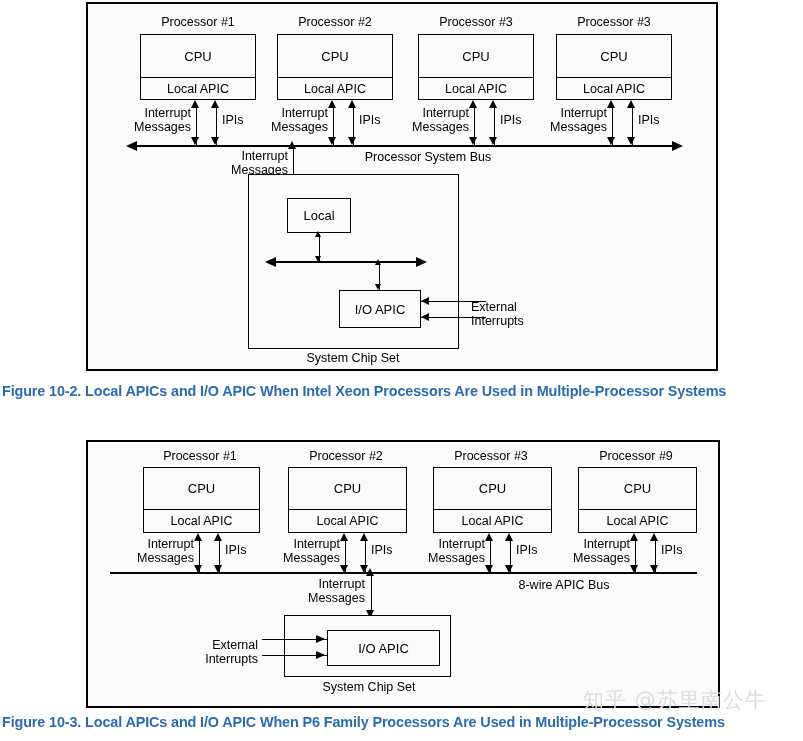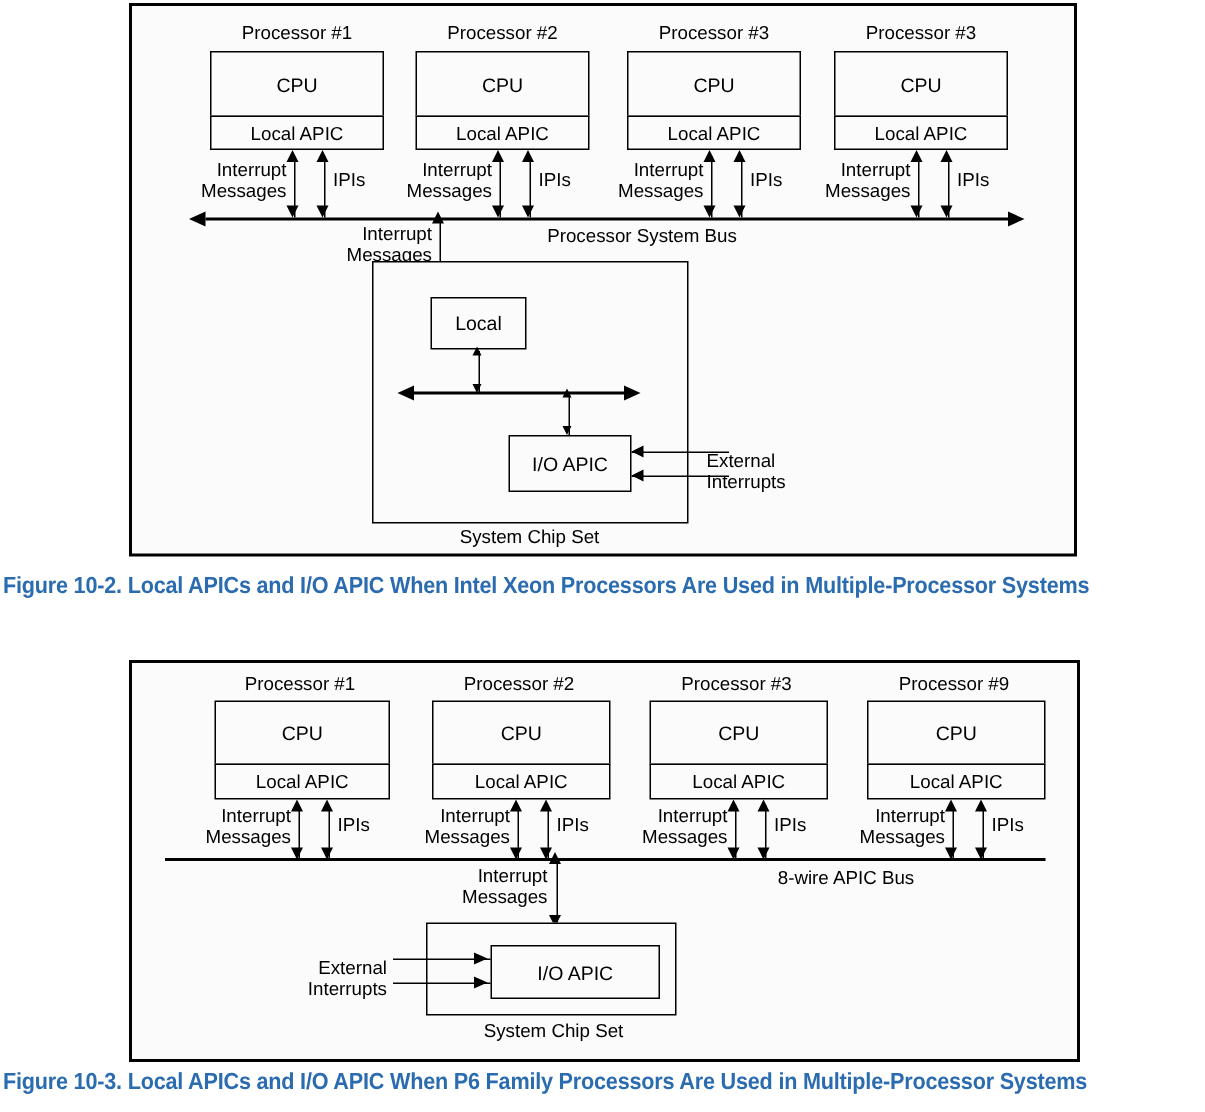--- a/index.html
+++ b/index.html
@@ -261,13 +261,14 @@
     <div class="hline" style="left:174px; top:213px; width:65px; border-top-width:1.6px;"></div>
     <div class="ah right" style="left:228px; top:208.6px; border-left-width:9px; border-top-width:4.4px; border-bottom-width:4.4px;"></div>
     <div class="lbl r" style="left:170px; top:197px;">External
 Interrupts</div>
 
     <div class="lbl c" style="left:281px; top:239px;">System Chip Set</div>
   </div>
 
   <div class="caption" id="figure-2-caption">Figure 10-3.  Local APICs and I/O APIC When P6 Family Processors Are Used in Multiple-Processor Systems</div>
 
+  <div id="zhihu-watermark">知乎 @苏里南公牛</div>
 </div>
 
 </body></html>

